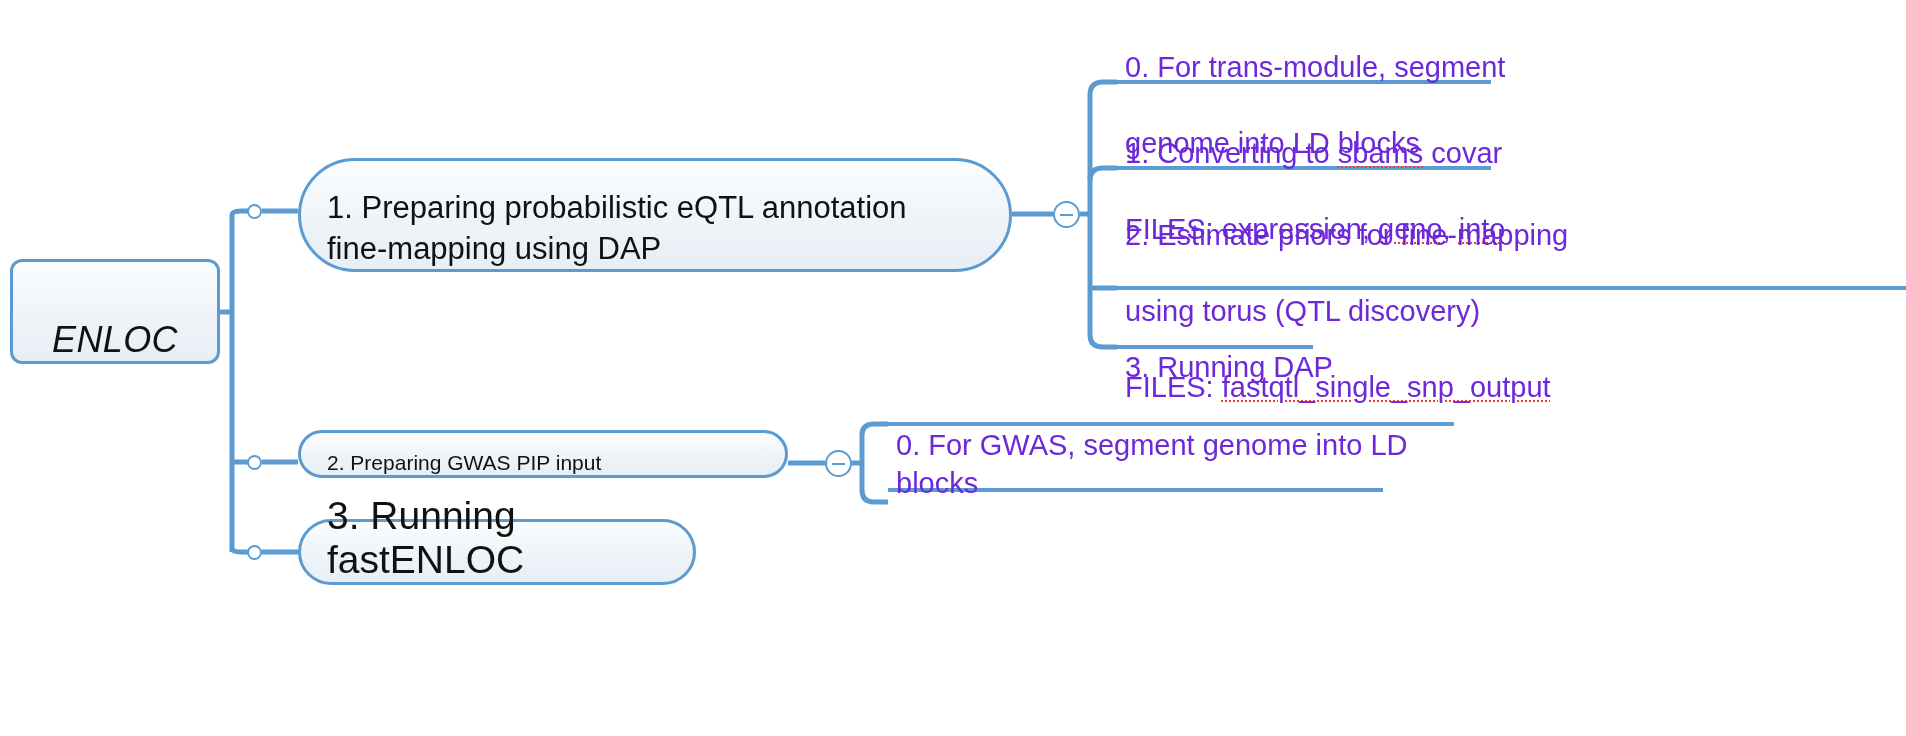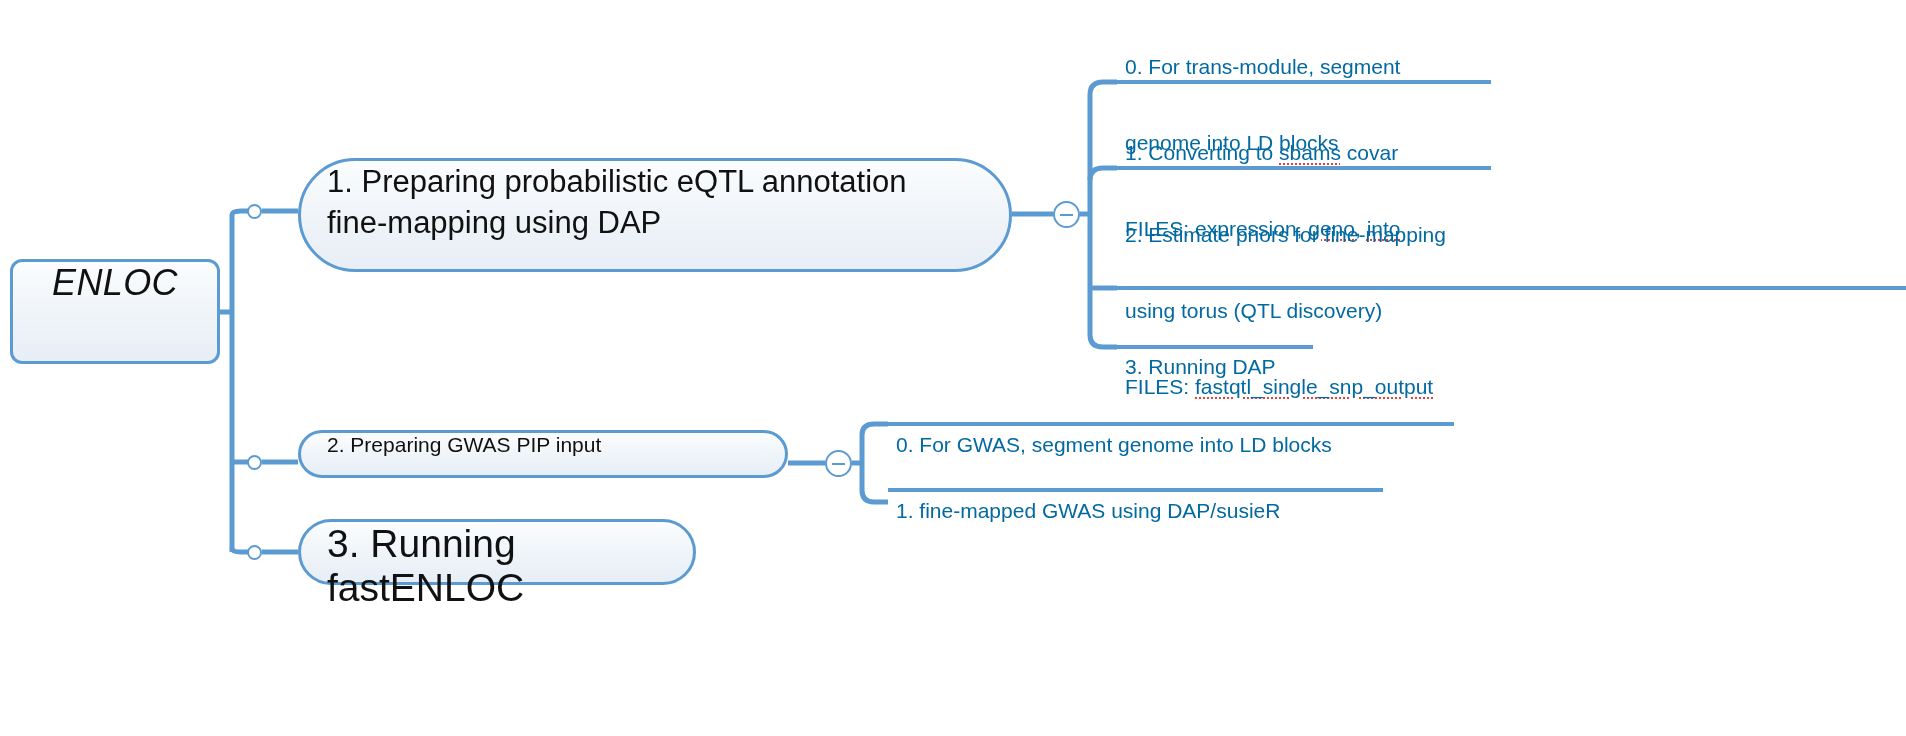--- a/index.html
+++ b/index.html
@@ -5,40 +5,40 @@
   html,body{margin:0;padding:0;background:#ffffff;}
   body{
     width:1906px;height:736px;position:relative;overflow:hidden;
     font-family:"Liberation Sans","DejaVu Sans",sans-serif;
     -webkit-font-smoothing:antialiased;
   }
   #canvas{position:absolute;inset:0;}
   svg.links{position:absolute;left:0;top:0;width:1906px;height:736px;pointer-events:none;}
 
   
-  .node{position:absolute;box-sizing:border-box;display:flex;align-items:flex-start;}
+  .node{position:absolute;box-sizing:border-box;display:flex;align-items:flex-end;}
   .boxnode{
     border:3px solid #5b9bd1;
     background:linear-gradient(180deg,#fbfdfe 0%,#eef3f8 60%,#e7eef5 100%);
     color:#111;
   }
   .root{
     left:10px;top:259px;width:210px;height:105px;
     border-radius:12px;justify-content:center;
     font-size:36px;letter-spacing:.4px;font-style:italic;
   }
   .branch{border-radius:60px;padding:0 26px;}
   #branch1{left:298px;top:158px;width:714px;height:114px;font-size:31px;line-height:41px;}
   #branch2{left:298px;top:430px;width:490px;height:48px;font-size:21px;}
   #branch3{left:298px;top:519px;width:398px;height:66px;font-size:39px;}
 
   
   .leaf{
     position:absolute;box-sizing:border-box;
-    color:#0369a1;font-size:21px;line-height:38px;
+    color:#6d28d9;font-size:29px;line-height:38px;
     padding:2px 8px 4px 8px;white-space:pre-line;
   }
 
   
   .sp{
     text-decoration:underline;
     text-decoration-color:#e8413a;
     text-decoration-style:dotted;
     text-decoration-thickness:2px;
     text-underline-offset:3px;
@@ -151,21 +151,18 @@
   </div>
 
   <div class="toggle" style="left:825px;top:450px;">
     <span class="bar"></span>
   </div>
 
   <div class="leaf" style="left:888px;top:386px;width:580px;">
     <span>0. For GWAS, segment genome into LD blocks</span>
   </div>
 
-  <div class="leaf" style="left:888px;top:452px;width:520px;">
-    <span>1. fine-mapped GWAS using DAP/susieR</span>
-  </div>
 
   <div class="node boxnode branch" id="branch3">
     <span>3. Running fastENLOC</span>
   </div>
 
 </div>
 
 </body></html>

